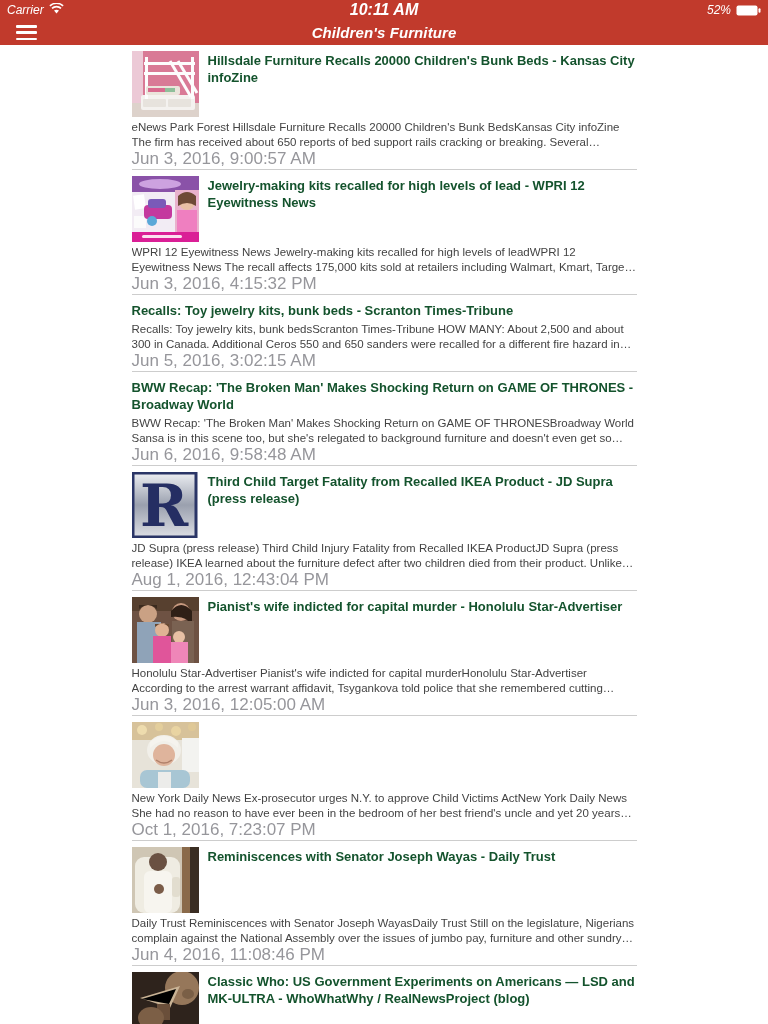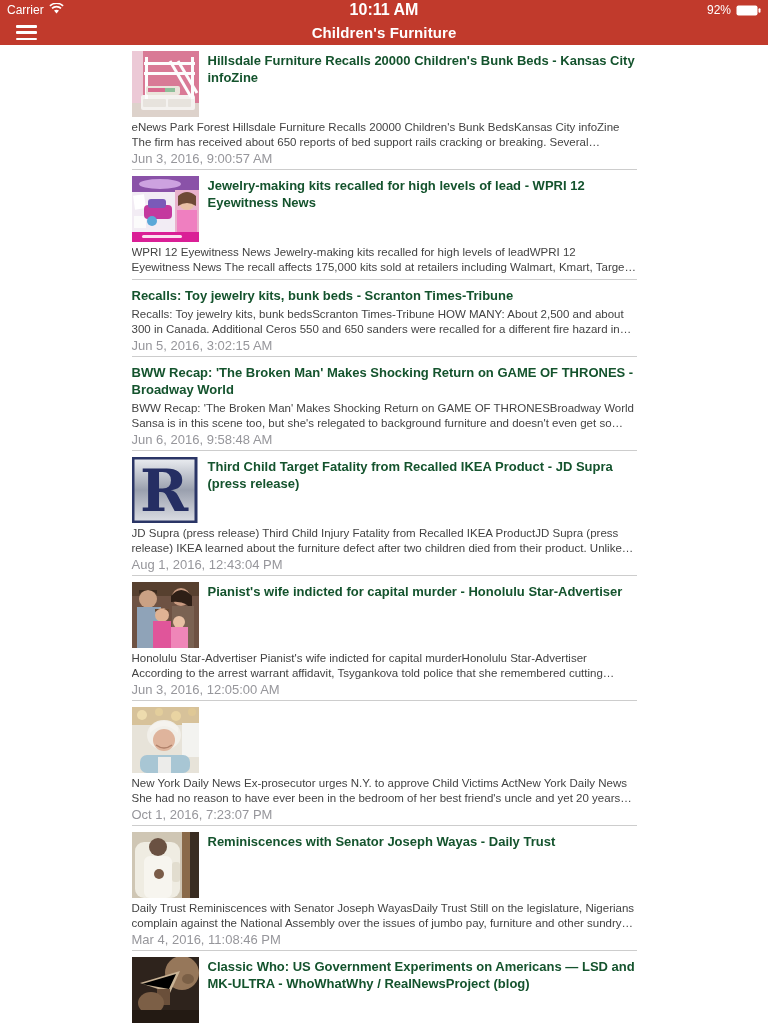--- a/index.html
+++ b/index.html
@@ -1,20 +1,20 @@
 <!DOCTYPE html>
 <html><head>
 <meta charset="utf-8">
 <style>
   * { margin: 0; padding: 0; box-sizing: border-box; }
   html, body { width: 768px; height: 1024px; overflow: hidden; background: #fff;
     font-family: "Liberation Sans", sans-serif; }
 
   
-  .header { background: #c13a2c; height: 45px; position: relative; }
+  .header { background: #c13a2c; height: 45px; position: relative; font-style: italic; }
   .status-bar { height: 20px; display: flex; align-items: center;
     justify-content: space-between; padding: 0 7px; color: #fff; font-size: 12px; }
   .status-left, .status-right { display: flex; align-items: center; gap: 5px; width: 110px; }
   .status-right { justify-content: flex-end; }
   .status-time { font-weight: bold; font-size: 16px; }
   .battery-icon { display: inline-flex; align-items: center; }
   .nav-bar { height: 25px; display: flex; align-items: center; position: relative; }
   .nav-title { position: absolute; left: 0; right: 0; text-align: center;
     color: #fff; font-size: 15px; font-weight: bold; letter-spacing: .1px; }
   .menu-button { margin-left: 16px; width: 21px; height: 15px; display: flex;
@@ -25,42 +25,42 @@
   .list { width: 505px; margin: 0 auto; }
   .row { padding: 6px 0 4px; border-bottom: 1px solid #cdcdcd; }
   .row-top { display: flex; gap: 9px; align-items: flex-start; }
   .thumb { width: 67px; height: 66px; flex-shrink: 0; overflow: hidden; }
   .thumb svg { display: block; width: 67px; height: 66px; }
   .title { font-size: 13px; line-height: 17px; font-weight: bold; color: #14532d;
     padding-top: 1px; }
   .snippet { font-size: 11.5px; line-height: 15px; color: #434343; margin-top: 3px;
     font-weight: 500; display: -webkit-box; -webkit-line-clamp: 2;
     -webkit-box-orient: vertical; overflow: hidden; }
-  .date { font-size: 13px; line-height: 13px; color: #96969b; margin-top: 2px; }
+  .date { font-size: 17px; line-height: 13px; color: #96969b; margin-top: 2px; }
   .row-last { border-bottom: none; }
   .serif-r { font-family: "DejaVu Serif", "Liberation Serif", serif; }
 </style>
 </head>
 <body>
 
 <div class="header">
   <div class="status-bar">
     <div class="status-left">
       <span>Carrier</span>
       <span>
         <svg width="15" height="11" viewBox="0 0 15 11">
           <path d="M7.5 10.6 L10 7.6 A4.2 4.2 0 0 0 5 7.6 Z" fill="#fff"></path>
           <path d="M3 5.4 A6.5 6.5 0 0 1 12 5.4" stroke="#fff" stroke-width="1.6" fill="none"></path>
           <path d="M0.9 2.9 A9.6 9.6 0 0 1 14.1 2.9" stroke="#fff" stroke-width="1.6" fill="none"></path>
         </svg>
       </span>
     </div>
     <span class="status-time">10:11 AM</span>
     <div class="status-right">
-      <span>92%</span>
+      <span>52%</span>
       <span class="battery-icon">
         <svg width="25" height="11" viewBox="0 0 25 11">
           <rect x="0.5" y="0.5" width="21" height="10" rx="2" fill="#fff"></rect>
           <rect x="22.5" y="3.2" width="2" height="4.6" rx="1" fill="#fff"></rect>
         </svg>
       </span>
     </div>
   </div>
   <div class="nav-bar">
     <div class="nav-title">Children's Furniture</div>
@@ -119,20 +119,21 @@
           <rect x="12" y="29" width="28" height="14" rx="4" fill="#c4399e"></rect>
           <rect x="16" y="23" width="18" height="9" rx="3" fill="#7a5ab8"></rect>
           <circle cx="20" cy="45" r="5" fill="#5aa8d8"></circle>
           <rect x="0" y="56" width="67" height="10" fill="#da1f96"></rect>
           <rect x="10" y="59" width="40" height="3" rx="1.5" fill="#fce0f0"></rect>
         </svg>
       </div>
       <h2 class="title">Jewelry-making kits recalled for high levels of lead - WPRI 12 Eyewitness News</h2>
     </div>
     <p class="snippet">WPRI 12 Eyewitness News   Jewelry-making kits recalled for high levels of leadWPRI 12 Eyewitness News  The recall affects 175,000 kits sold at retailers including Walmart, Kmart, Target, and Toys 'R' Us. LaRose...</p>
+    <div class="date">Jun 3, 2016, 4:15:32 PM</div>
   </article>
 
   <article class="row">
     <div class="row-top">
       <h2 class="title">Recalls: Toy jewelry kits, bunk beds - Scranton Times-Tribune</h2>
     </div>
     <p class="snippet">Recalls: Toy jewelry kits, bunk bedsScranton Times-Tribune  HOW MANY: About 2,500 and about 300 in Canada. Additional Ceros 550 and 650 sanders were recalled for a different fire hazard in January 2015....</p>
     <div class="date">Jun 5, 2016, 3:02:15 AM</div>
   </article>
 
@@ -224,21 +225,21 @@
           <rect x="3" y="10" width="45" height="56" rx="9" fill="#efece2"></rect>
           <circle cx="26" cy="15" r="9" fill="#6a5142"></circle>
           <rect x="12" y="24" width="28" height="42" rx="6" fill="#f7f5ef"></rect>
           <circle cx="27" cy="42" r="5" fill="#7a5c48"></circle>
           <rect x="40" y="30" width="8" height="20" rx="3" fill="#e2ddcf"></rect>
         </svg>
       </div>
       <h2 class="title">Reminiscences with Senator Joseph Wayas - Daily Trust</h2>
     </div>
     <p class="snippet">Daily Trust   Reminiscences with Senator Joseph WayasDaily Trust  Still on the legislature, Nigerians complain against the National Assembly over the issues of jumbo pay, furniture and other sundry allowan...</p>
-    <div class="date">Mar 4, 2016, 11:08:46 PM</div>
+    <div class="date">Jun 4, 2016, 11:08:46 PM</div>
   </article>
 
   <article class="row row-last">
     <div class="row-top">
       <div class="thumb">
         <svg viewBox="0 0 67 66">
           <rect width="67" height="66" fill="#2e231c"></rect>
           <ellipse cx="50" cy="16" rx="17" ry="17" fill="#96775a"></ellipse>
           <ellipse cx="56" cy="22" rx="6" ry="5" fill="#7a5f46"></ellipse>
           <path d="M8 26 L48 14 L38 36 Z" fill="#c9b395"></path>

